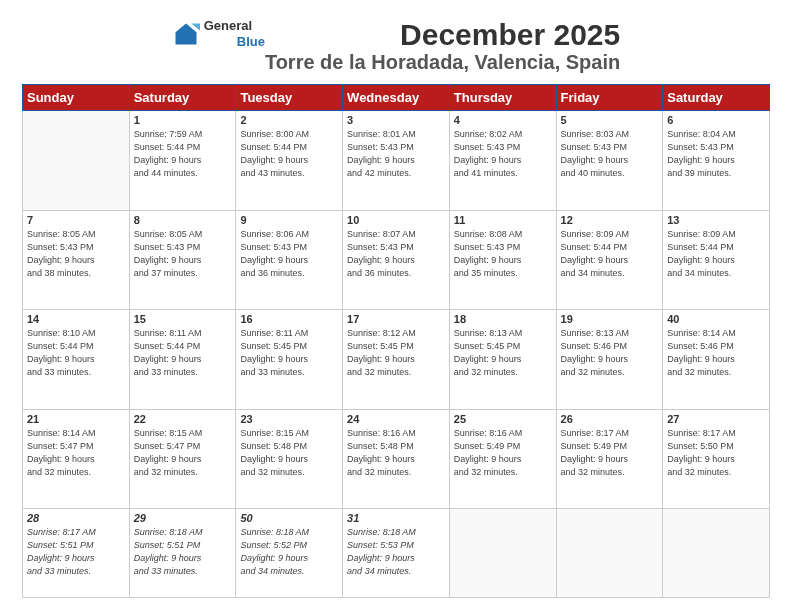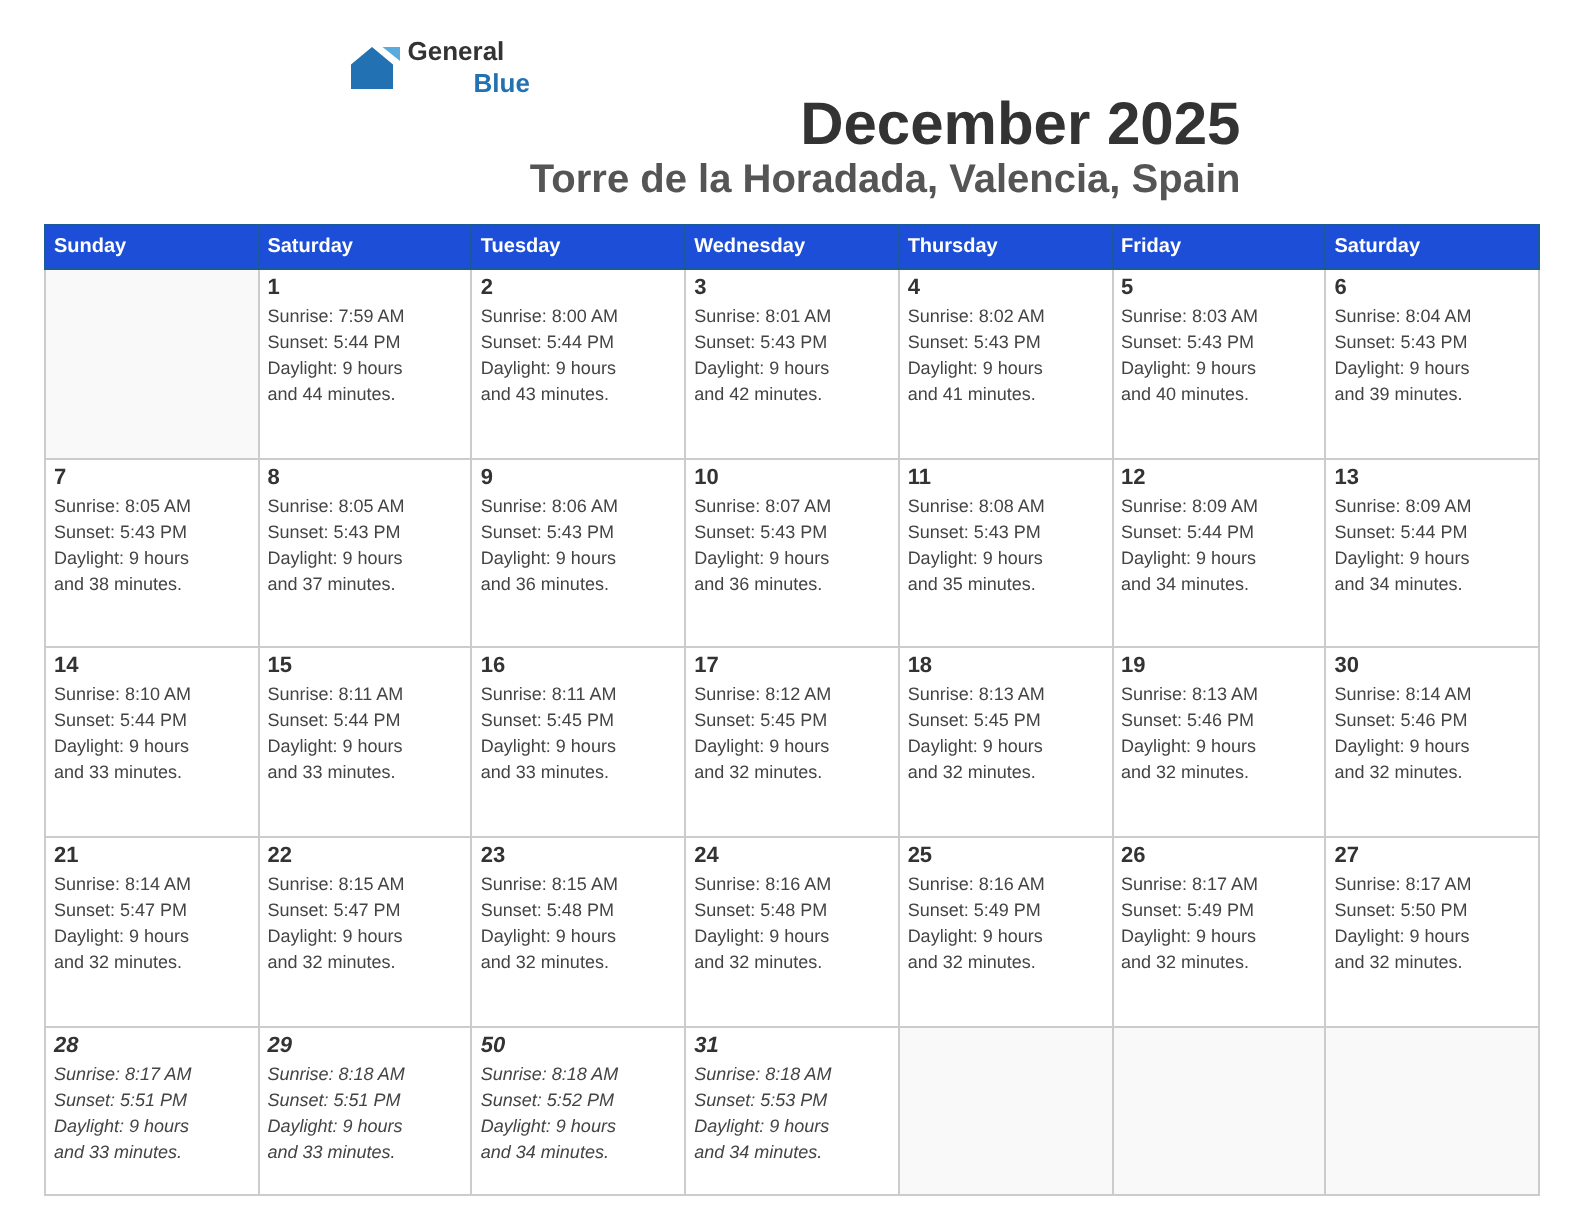--- a/index.html
+++ b/index.html
@@ -34,44 +34,43 @@
       color: #333;
       line-height: 1.2;
     }
     .logo-text .blue { color: #2271b3; padding-left: 33px; }
     .logo-icon {
       width: 28px;
       height: 28px;
     }
     .title-block {
       text-align: right;
-      margin-top: 28px;
     }
     .main-title {
       font-size: 30px;
       font-weight: bold;
       color: #333;
       line-height: 1.1;
     }
     .subtitle {
       font-size: 20px;
       color: #555;
       font-weight: bold;
     }
     .calendar {
       flex: 1;
       border: 1px solid #ccc;
       border-collapse: collapse;
       width: 100%;
       table-layout: fixed;
     }
     .calendar th {
-      background: #1d4ed8;
+      background: #b91c1c;
       color: #fff;
-      font-size: 10px;
+      font-size: 13px;
       font-weight: bold;
       padding: 5px 4px;
       text-align: left;
       border: 1px solid #1a5a9a;
     }
     .calendar td {
       vertical-align: top;
       border: 1px solid #ccc;
       padding: 3px 4px;
       font-size: 9.5px;
@@ -209,21 +208,21 @@
           </td>
           <td>
             <span class="day-number">18</span>
             <div class="day-info">Sunrise: 8:13 AM<br>Sunset: 5:45 PM<br>Daylight: 9 hours<br>and 32 minutes.</div>
           </td>
           <td>
             <span class="day-number">19</span>
             <div class="day-info">Sunrise: 8:13 AM<br>Sunset: 5:46 PM<br>Daylight: 9 hours<br>and 32 minutes.</div>
           </td>
           <td>
-            <span class="day-number">30</span>
+            <span class="day-number">40</span>
             <div class="day-info">Sunrise: 8:14 AM<br>Sunset: 5:46 PM<br>Daylight: 9 hours<br>and 32 minutes.</div>
           </td>
         </tr>
         <tr>
           <td>
             <span class="day-number">21</span>
             <div class="day-info">Sunrise: 8:14 AM<br>Sunset: 5:47 PM<br>Daylight: 9 hours<br>and 32 minutes.</div>
           </td>
           <td>
             <span class="day-number">22</span>

